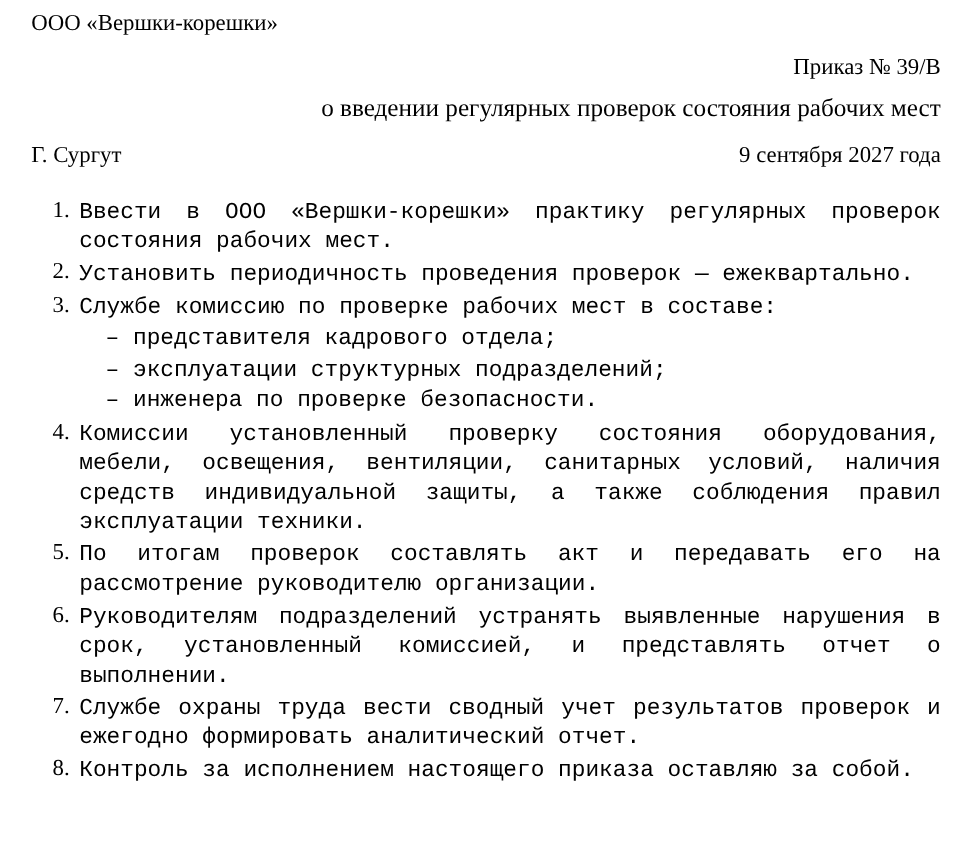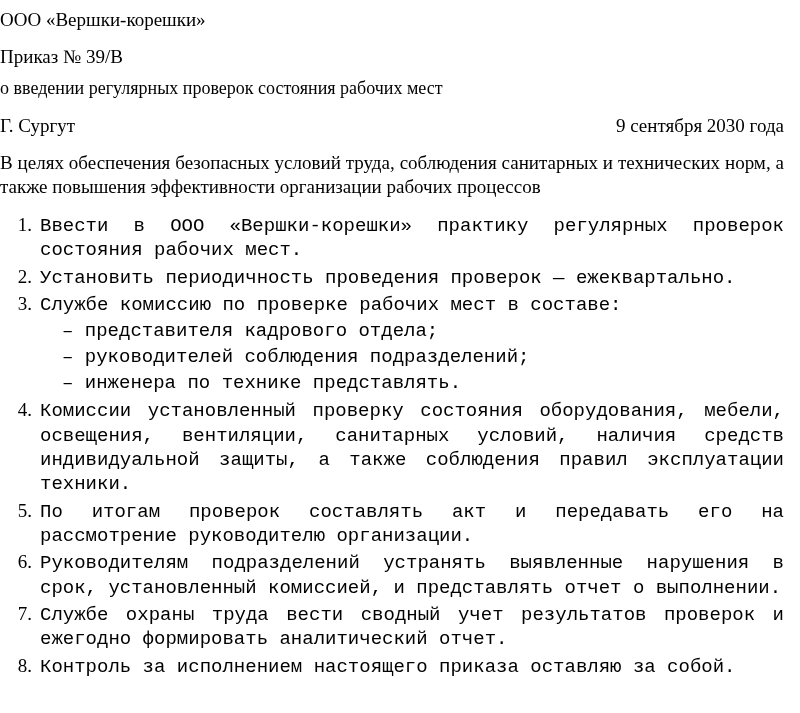--- a/index.html
+++ b/index.html
@@ -10,44 +10,44 @@
     width: 800px;
     height: 713px;
     background: #ffffff;
     font-family: "Liberation Serif", serif;
     color: #000000;
   }
   .page {
     width: 800px;
     height: 519px;
     box-sizing: border-box;
-    padding: 8px 16px 6px 0;
+    padding: 8px 16px 6px 26px;
     position: relative;
   }
   .org-name {
     font-size: 19px;
     line-height: 1.25;
     margin-bottom: 14px;
   }
   .doc-title {
     font-size: 19px;
-    text-align: left;
+    text-align: right;
     margin-bottom: 10px;
   }
   .doc-subtitle {
-    font-size: 18px;
-    text-align: left;
+    font-size: 21px;
+    text-align: right;
     margin-bottom: 16px;
   }
   .meta-row {
     display: flex;
     justify-content: space-between;
     align-items: center;
     font-size: 19px;
-    margin-bottom: 14px;
+    margin-bottom: 24px;
   }
   .preamble {
     font-size: 19px;
     line-height: 1.3;
     text-align: justify;
     text-align-last: left;
     margin-bottom: 14px;
   }
   .order-word {
     font-size: 19px;
@@ -94,46 +94,45 @@
 <div class="page">
 
   <div class="org-name">ООО «Вершки-корешки»</div>
 
   <div class="doc-title">Приказ № 39/В</div>
 
   <div class="doc-subtitle">о введении регулярных проверок состояния рабочих мест</div>
 
   <div class="meta-row">
     <span>Г. Сургут</span>
-    <span>9 сентября 2030 года</span>
+    <span>9 сентября 2027 года</span>
   </div>
 
-  <div class="preamble">В целях обеспечения безопасных условий труда, соблюдения санитарных и технических норм, а также повышения эффективности организации рабочих процессов</div>
 
 
   <ol class="items">
 
     <li>
       <span class="num">1.</span>
       <span class="txt">Ввести в ООО «Вершки-корешки» практику регулярных проверок состояния рабочих мест.</span>
     </li>
 
     <li>
       <span class="num">2.</span>
       <span class="txt">Установить периодичность проведения проверок — ежеквартально.</span>
     </li>
 
     <li>
       <span class="num">3.</span>
       <span class="txt">
         <span>Службе комиссию по проверке рабочих мест в составе:</span>
         <ul class="sublist">
           <li>– представителя кадрового отдела;</li>
-          <li>– руководителей соблюдения подразделений;</li>
-          <li>– инженера по технике представлять.</li>
+          <li>– эксплуатации структурных подразделений;</li>
+          <li>– инженера по проверке безопасности.</li>
         </ul>
       </span>
     </li>
 
     <li>
       <span class="num">4.</span>
       <span class="txt">Комиссии установленный проверку состояния оборудования, мебели, освещения, вентиляции, санитарных условий, наличия средств индивидуальной защиты, а также соблюдения правил эксплуатации техники.</span>
     </li>
 
     <li>

